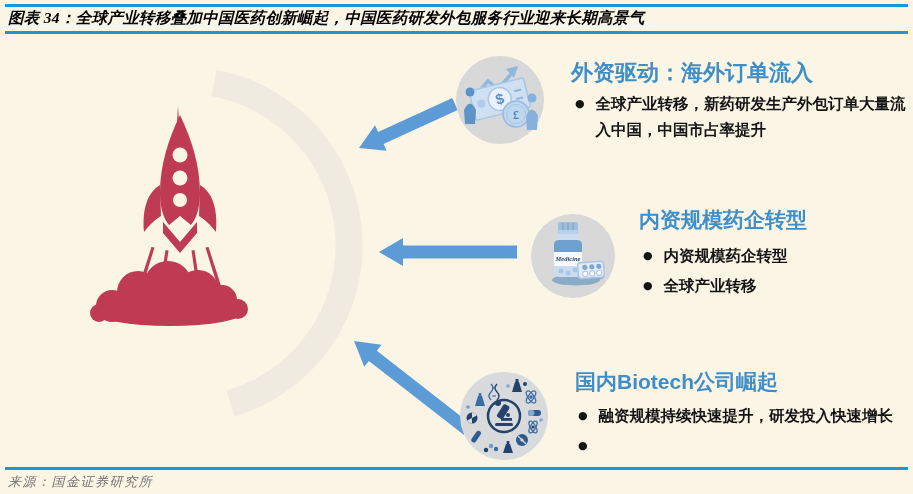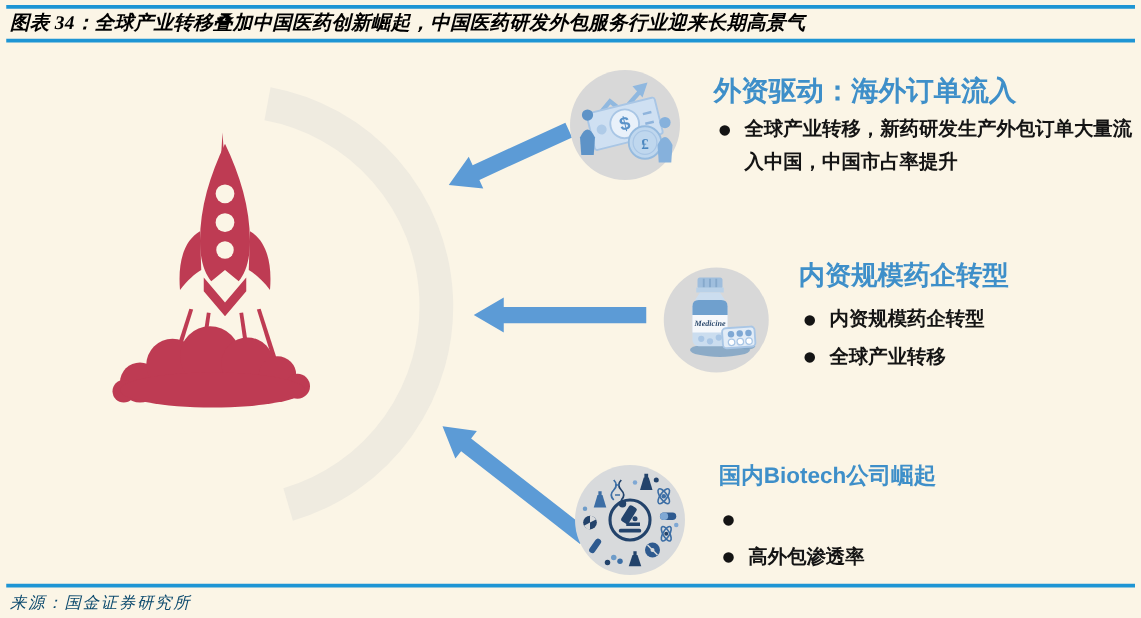--- a/index.html
+++ b/index.html
@@ -16,35 +16,35 @@
   .rule-bottom{top:467px;height:2.5px;}
   .fig-title{
     position:absolute;left:8px;top:8px;width:880px;
     font-family:"Liberation Serif",serif;
     font-weight:bold;font-style:italic;
     font-size:15.5px;color:#000;letter-spacing:.3px;white-space:nowrap;
   }
   .source-note{
     position:absolute;left:8px;top:473px;
     font-family:"Liberation Serif",serif;
-    font-style:italic;font-size:13px;color:#0c4a6e;letter-spacing:1.5px;
+    font-style:italic;font-size:13px;color:#737373;letter-spacing:1.5px;
   }
   .diagram-svg{position:absolute;left:0;top:0;}
   .center-label{
     position:absolute;left:16px;top:336px;width:345px;
     font-size:27.5px;font-weight:bold;color:#C13A52;
     letter-spacing:.5px;white-space:nowrap;
   }
   .sec-icon{position:absolute;}
   .sec-heading{
     position:absolute;font-weight:bold;color:#3E8FC9;white-space:nowrap;
   }
   .sec1-heading{left:571px;top:58px;font-size:22px;}
   .sec2-heading{left:639px;top:206px;font-size:21px;}
-  .sec3-heading{left:575px;top:368px;font-size:18px;}
+  .sec3-heading{left:575px;top:368px;font-size:21px;}
   .bullets{position:absolute;margin:0;padding:0;list-style:none;}
   .bullets-1{left:575px;top:91px;width:336px;}
   .bullets-2{left:643px;top:243px;width:250px;}
   .bullets-3{left:578px;top:403px;width:345px;}
   .bullet{
     display:flex;align-items:flex-start;margin:0 0 4px 0;
     font-family:"Liberation Serif",serif;font-weight:bold;
     font-size:15.5px;line-height:26px;color:#141414;
   }
   .bullet .dot{
@@ -218,23 +218,23 @@
       <circle cx="50" cy="16" r="1.8" fill="#7FA8D4"></circle>
       <circle cx="67" cy="14" r="2" fill="#23436B"></circle>
       <circle cx="83" cy="50" r="1.8" fill="#7FA8D4"></circle>
       <circle cx="10" cy="37" r="1.8" fill="#6E9CC9"></circle>
     </g>
   </svg>
   <div class="sec-heading sec3-heading">国内Biotech公司崛起</div>
   <ul class="bullets bullets-3">
     <li class="bullet">
       <span class="dot">●</span>
-    </li>
-    <li class="bullet">
-      <span class="dot">●</span>
-      <span>高外包渗透率</span>
+      <span>融资规模持续快速提升，研发投入快速增长</span>
+    </li>
+    <li class="bullet">
+      <span class="dot">●</span>
     </li>
   </ul>
 
   <div class="rule rule-bottom"></div>
   <div class="source-note">来源：国金证券研究所</div>
 
 </div>
 
 </body></html>

